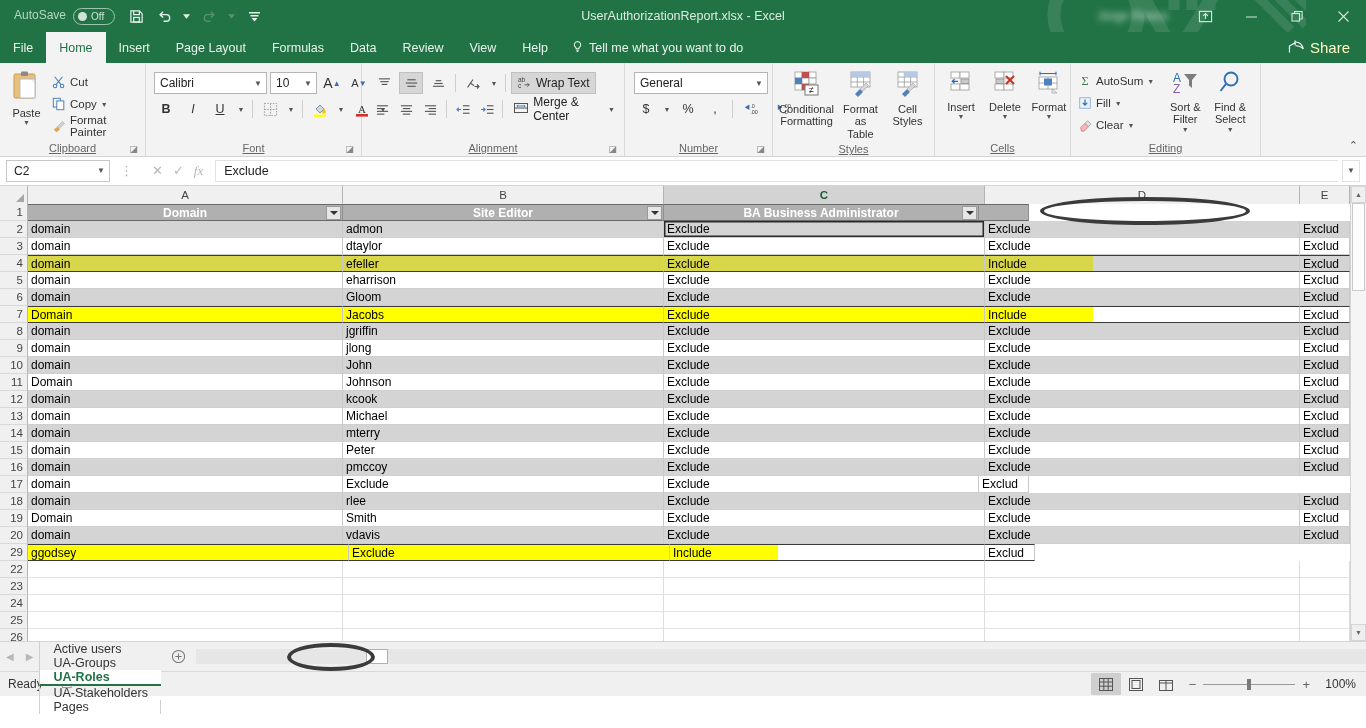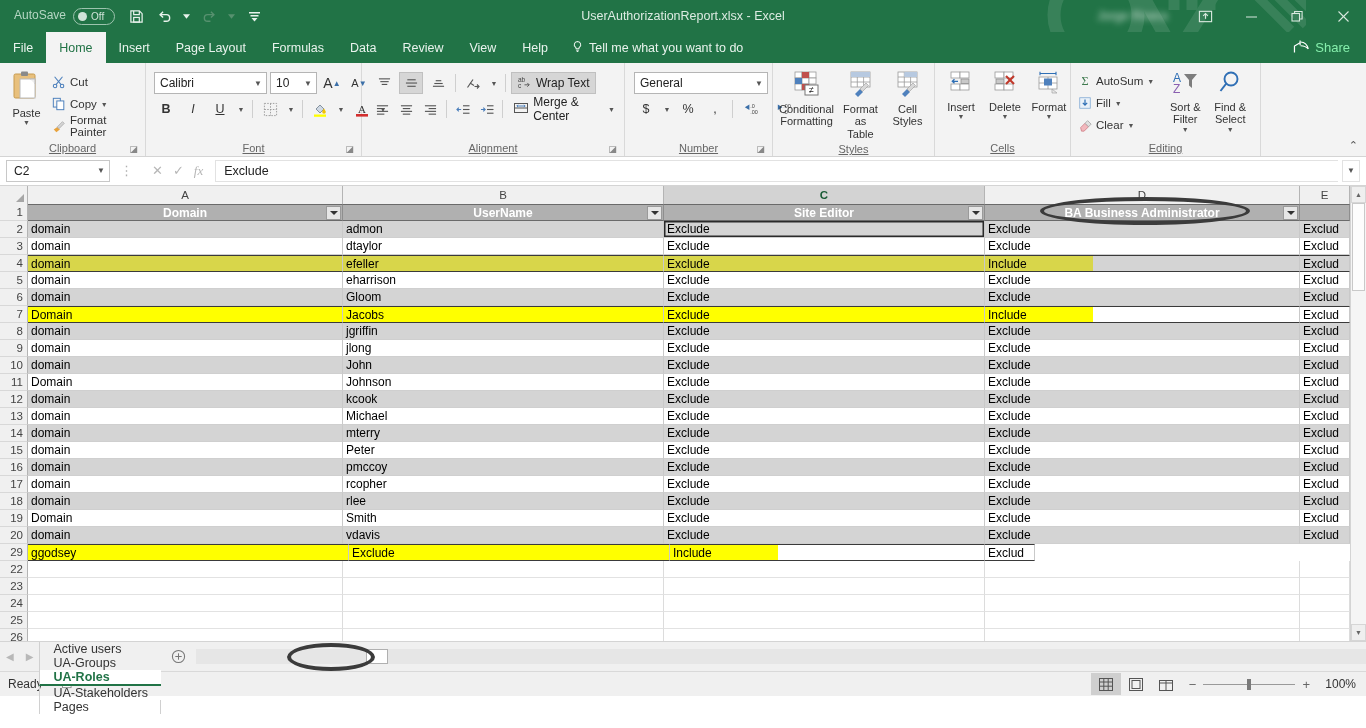--- a/index.html
+++ b/index.html
@@ -78,21 +78,21 @@
   .rtab.active {
     background: #f3f3f3; color: #217346; font-weight: normal;
   }
   .tellme {
     display: flex; align-items: center; gap: 5px;
     color: #e9f3ed; font-size: 12.5px; padding: 0 10px; height: 31px;
   }
   .share-btn {
     margin-left: auto; margin-right: 10px;
     display: flex; align-items: center; gap: 5px;
-    color: #86efac; font-size: 13px; height: 31px; padding: 0 6px;
+    color: #fef9c3; font-size: 15px; height: 31px; padding: 0 6px;
   }
 
   
   .ribbon {
     height: 94px; background: #f3f3f3;
     border-bottom: 1px solid #d4d4d4;
     display: flex; position: relative;
   }
   .rgroup {
     position: relative;
@@ -995,26 +995,20 @@
 
       <div class="grid-row">
         <div class="row-head">1</div>
         <div class="hdr-cell" style="width:315px">
           <span>Domain</span>
           <span class="filter-btn">
               <i></i>
             </span>
         </div>
         <div class="hdr-cell" style="width:321px">
-          <span>UserName</span>
-          <span class="filter-btn">
-              <i></i>
-            </span>
-        </div>
-        <div class="hdr-cell" style="width:321px">
           <span>Site Editor</span>
           <span class="filter-btn">
               <i></i>
             </span>
         </div>
         <div class="hdr-cell" style="width:315px">
           <span>BA Business Administrator</span>
           <span class="filter-btn">
               <i></i>
             </span>
@@ -1139,21 +1133,20 @@
             <div class="row-head">16</div>
             <div class="cell band" style="width: 315px;">domain</div>
             <div class="cell band" style="width: 321px;">pmccoy</div>
             <div class="cell band" style="width: 321px;">Exclude</div>
             <div class="cell band" style="width: 315px;">Exclude</div>
             <div class="cell band" style="width: 50px;">Exclud</div>
           </div>
           <div class="grid-row">
             <div class="row-head">17</div>
             <div class="cell white" style="width: 315px;">domain</div>
-            <div class="cell white" style="width: 321px;">rcopher</div>
             <div class="cell white" style="width: 321px;">Exclude</div>
             <div class="cell white" style="width: 315px;">Exclude</div>
             <div class="cell white" style="width: 50px;">Exclud</div>
           </div>
           <div class="grid-row">
             <div class="row-head">18</div>
             <div class="cell band" style="width: 315px;">domain</div>
             <div class="cell band" style="width: 321px;">rlee</div>
             <div class="cell band" style="width: 321px;">Exclude</div>
             <div class="cell band" style="width: 315px;">Exclude</div>

